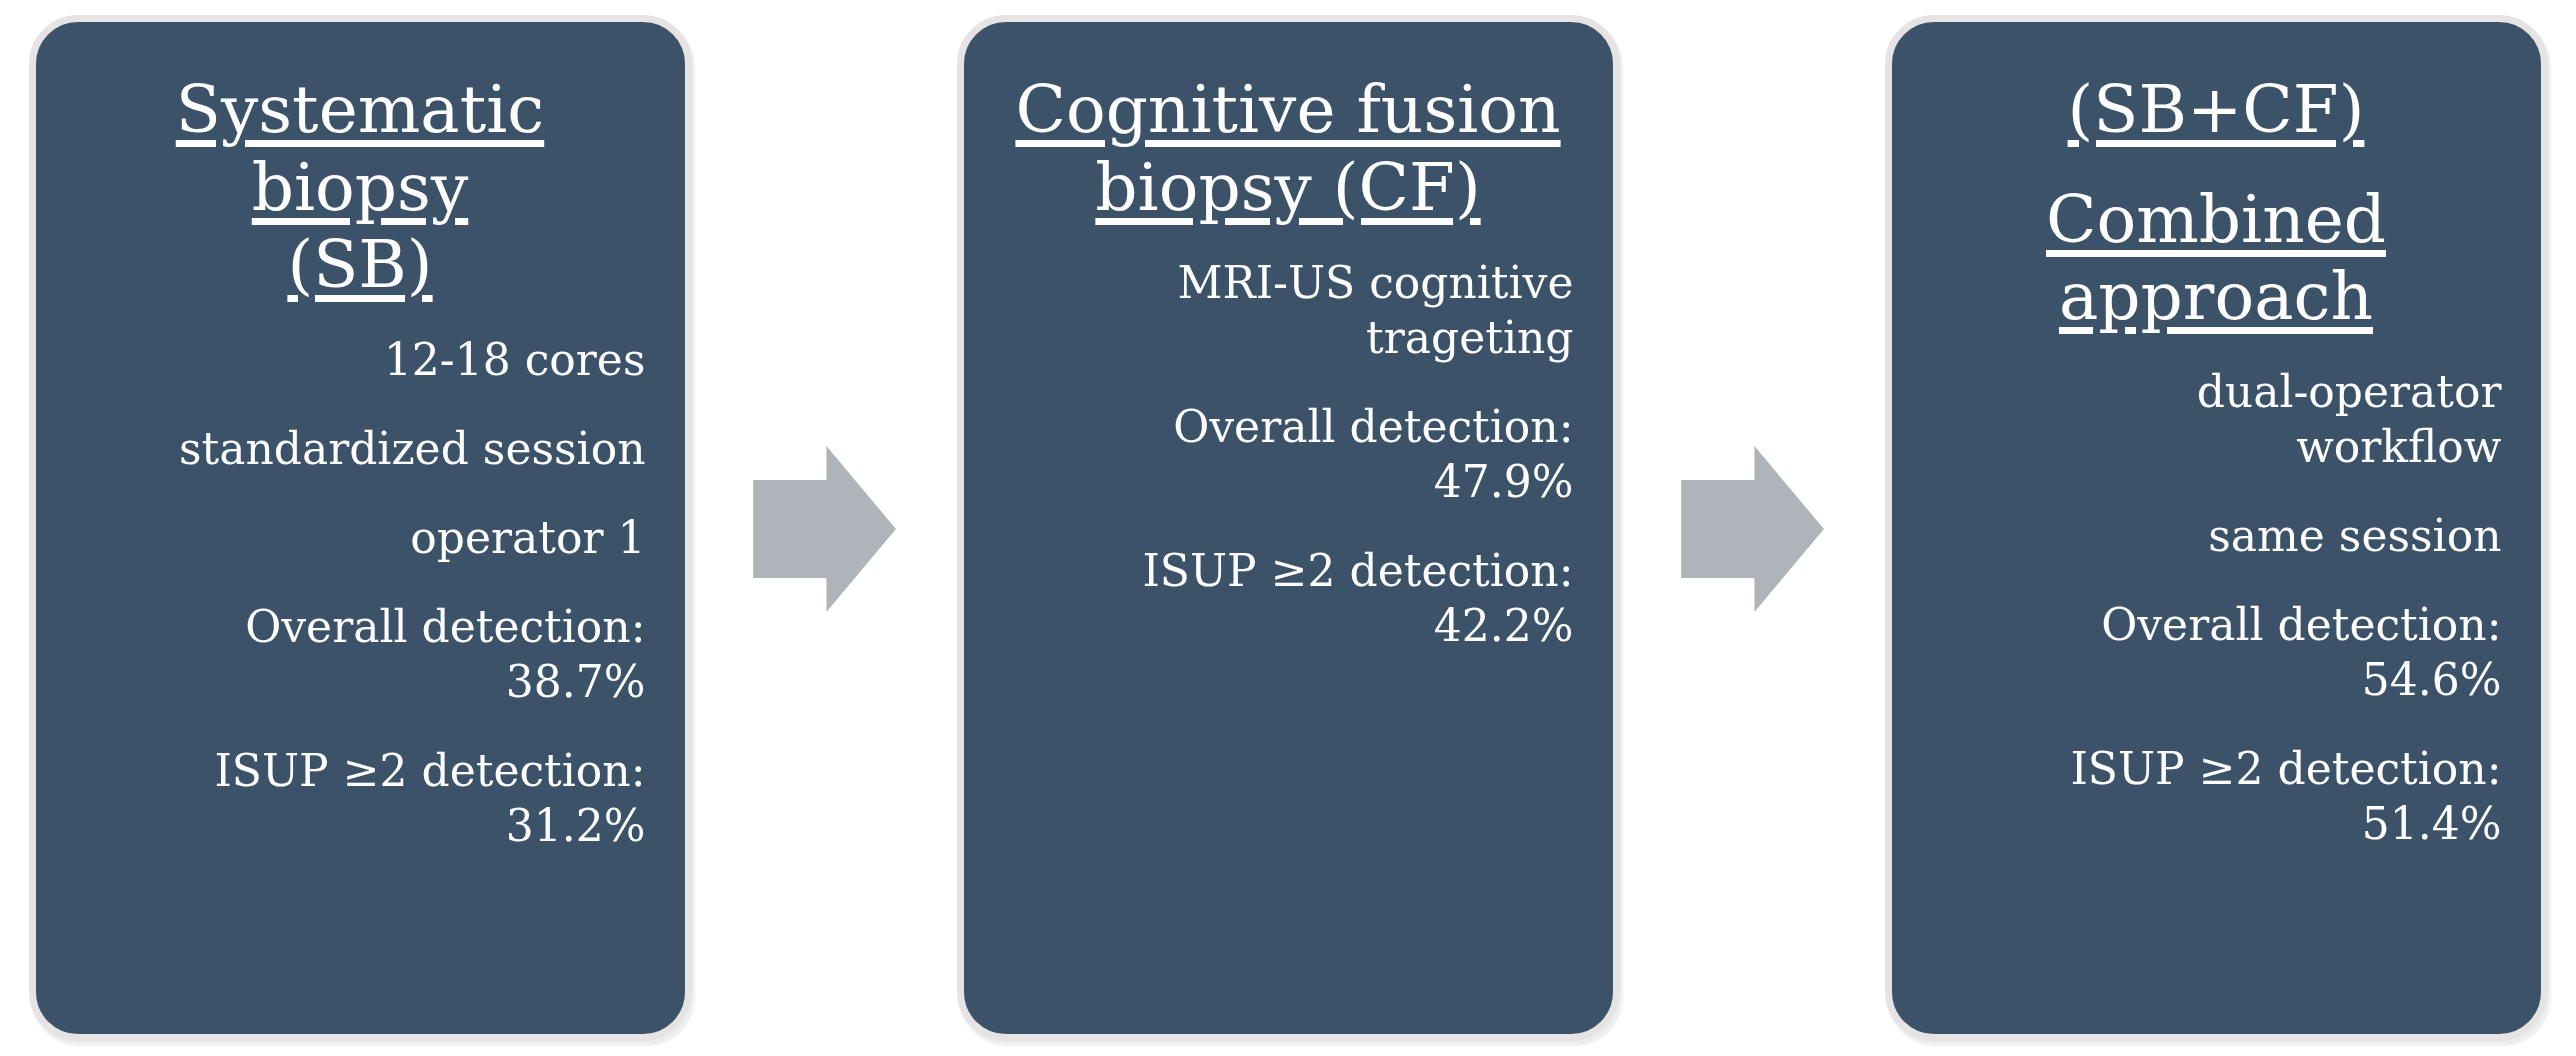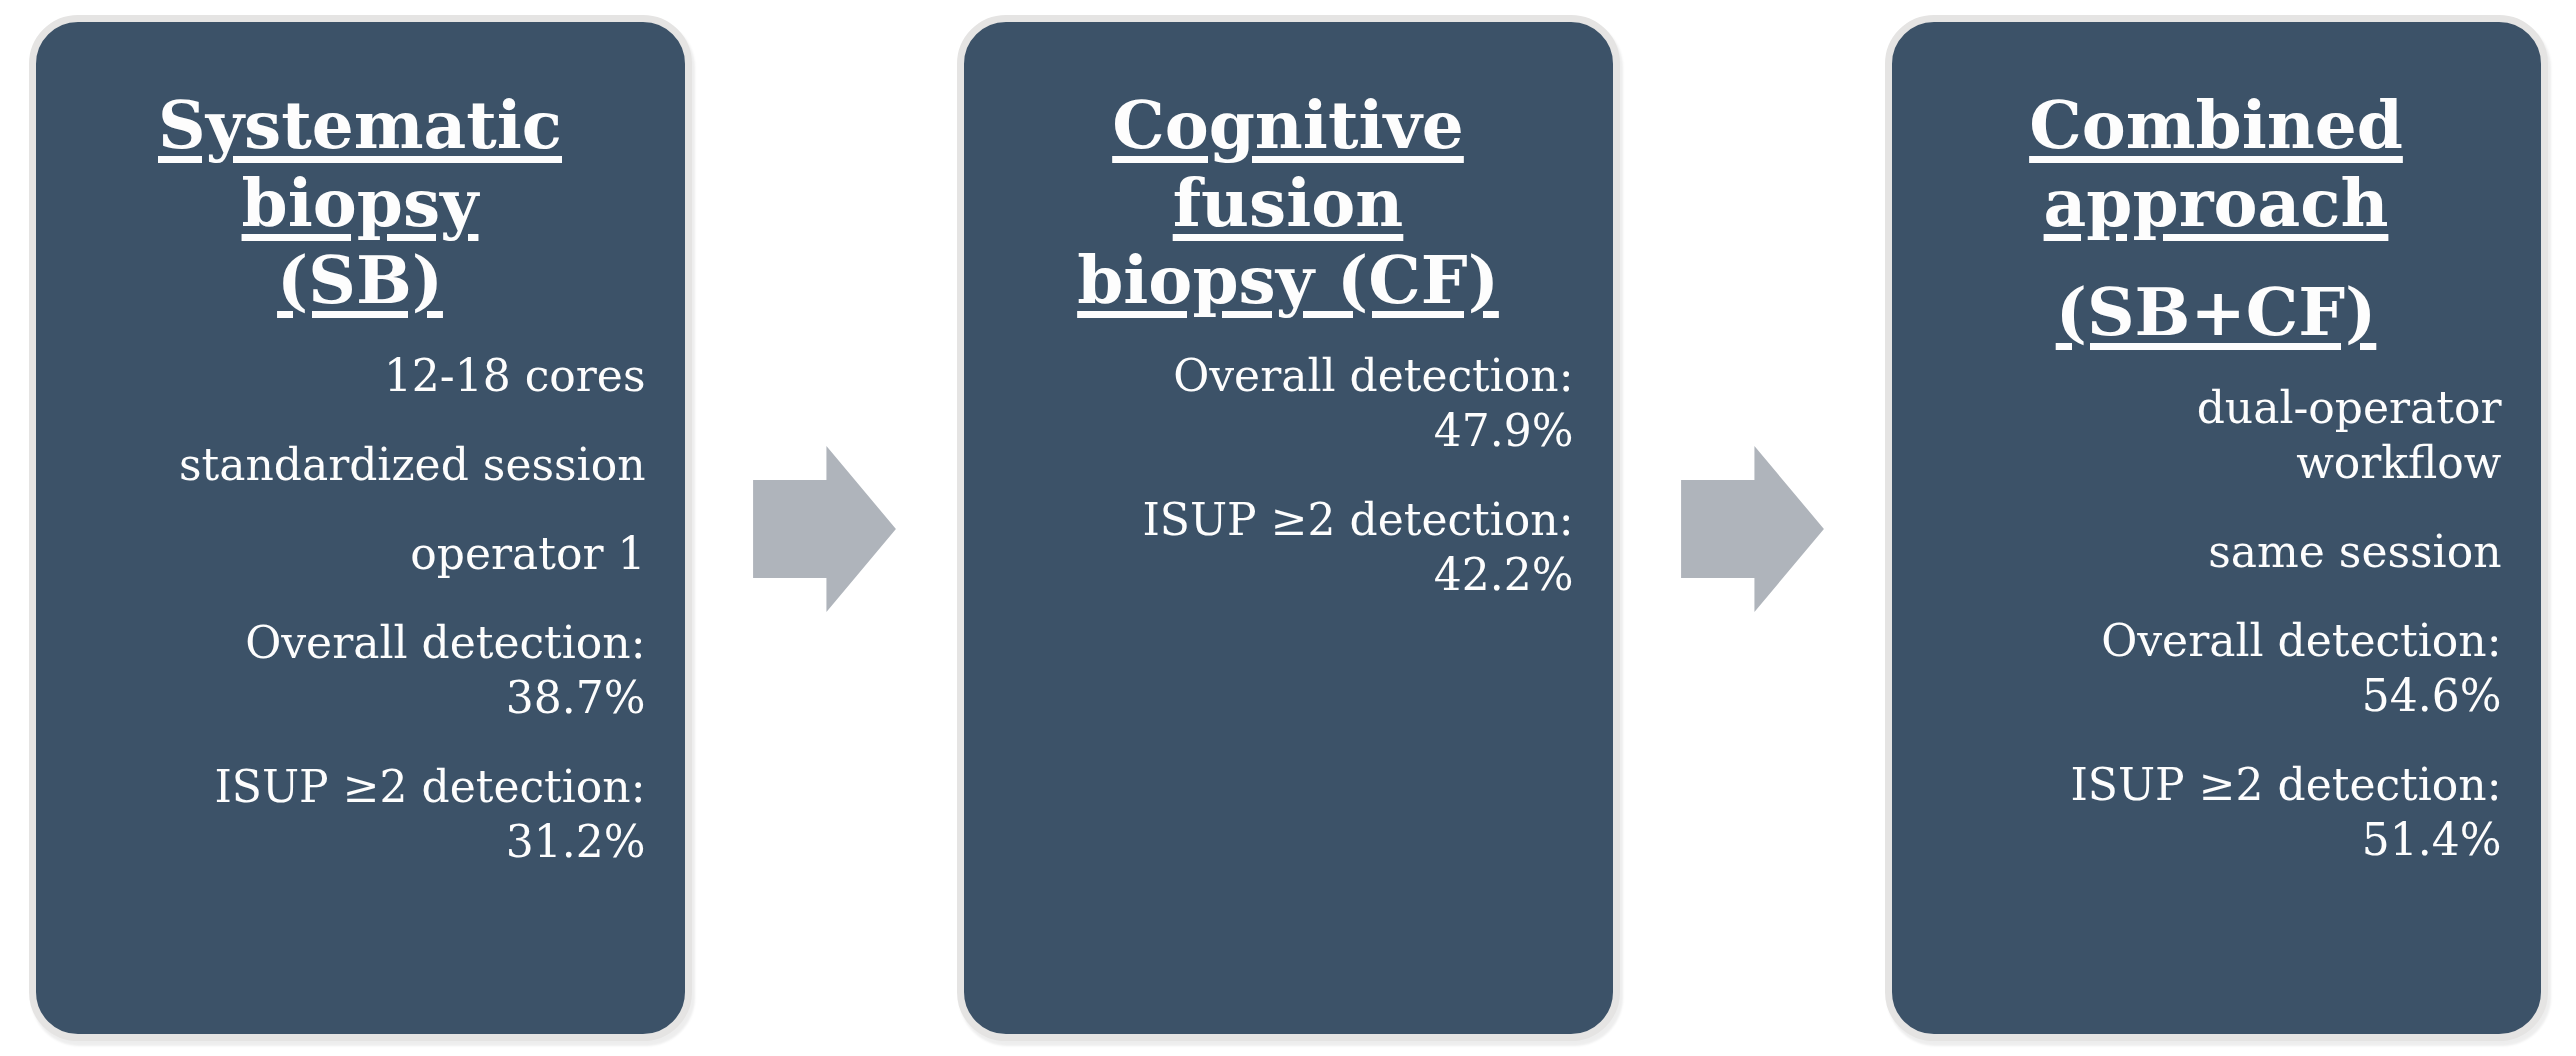--- a/index.html
+++ b/index.html
@@ -27,23 +27,23 @@
     padding: 49px 39px 31px 39px;
     color: #FDFDFD;
     box-shadow: 2.3px 4.6px 2.3px rgba(0,0,0,0.07);
     overflow: hidden;
   }
   .title-block {
     text-align: center;
     margin-bottom: 29px;
   }
   .title-line {
-    margin: 16px;
+    margin: 0;
     font-size: 66px;
-    font-weight: bold;
+    font-weight: normal;
     line-height: 1.17;
     white-space: pre-line;
     text-decoration: underline;
     text-decoration-thickness: 7px;
     text-underline-offset: 7.7px;
   }
   .title-line + .title-line {
     margin-top: 32px;
   }
   .item {
@@ -83,37 +83,39 @@
     <svg width="143" height="166" viewBox="0 0 185 215" xmlns="http://www.w3.org/2000/svg" aria-hidden="true">
       <path d="M0,44 L95,44 L95,0 L185,107.5 L95,215 L95,171 L0,171 Z" fill="#AFB4BB"></path>
     </svg>
   </div>
 
   <div class="box">
     <div class="title-block">
       <p class="title-line">Cognitive fusion
 biopsy (CF)</p>
     </div>
+    <p class="item">MRI-US cognitive
+trageting</p>
     <p class="item">Overall detection:
 47.9%</p>
     <p class="item">ISUP ≥2 detection:
 42.2%</p>
   </div>
 
   <div class="arrow">
     <svg width="143" height="166" viewBox="0 0 185 215" xmlns="http://www.w3.org/2000/svg" aria-hidden="true">
       <path d="M0,44 L95,44 L95,0 L185,107.5 L95,215 L95,171 L0,171 Z" fill="#AFB4BB"></path>
     </svg>
   </div>
 
   <div class="box">
     <div class="title-block">
+      <p class="title-line">(SB+CF)</p>
       <p class="title-line">Combined
 approach</p>
-      <p class="title-line">(SB+CF)</p>
     </div>
     <p class="item">dual-operator
 workflow</p>
     <p class="item">same session</p>
     <p class="item">Overall detection:
 54.6%</p>
     <p class="item">ISUP ≥2 detection:
 51.4%</p>
   </div>
 

